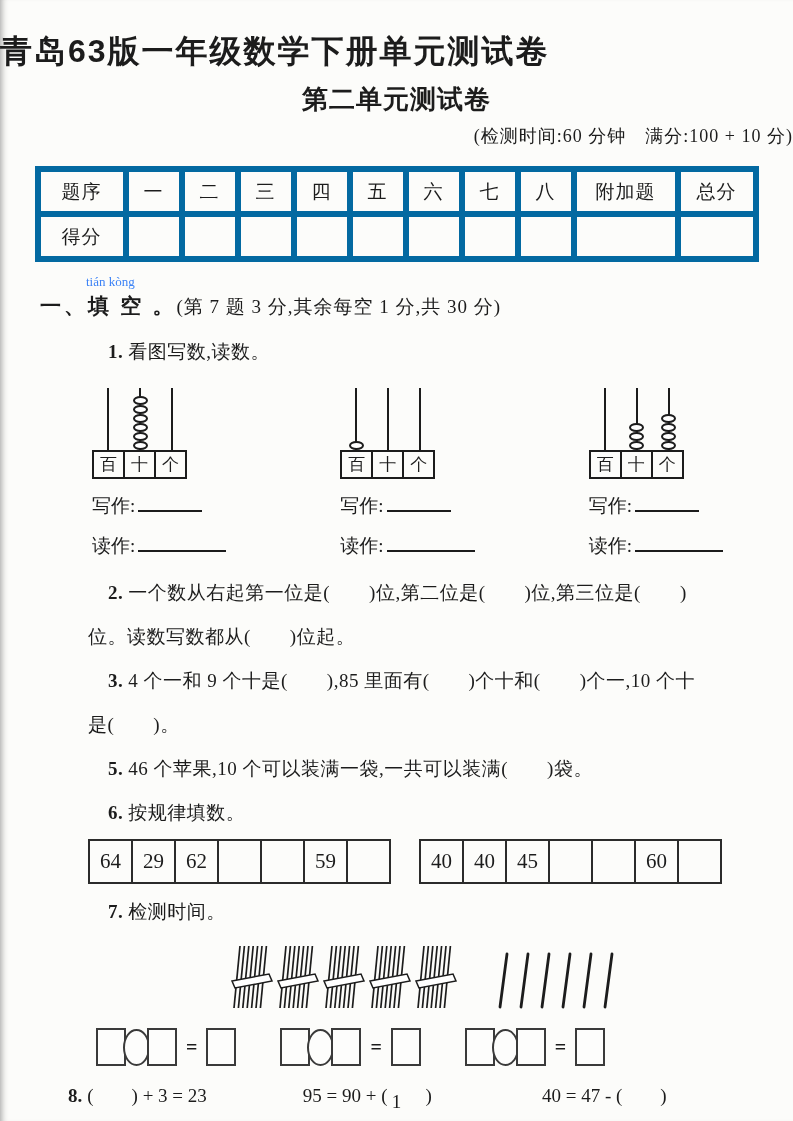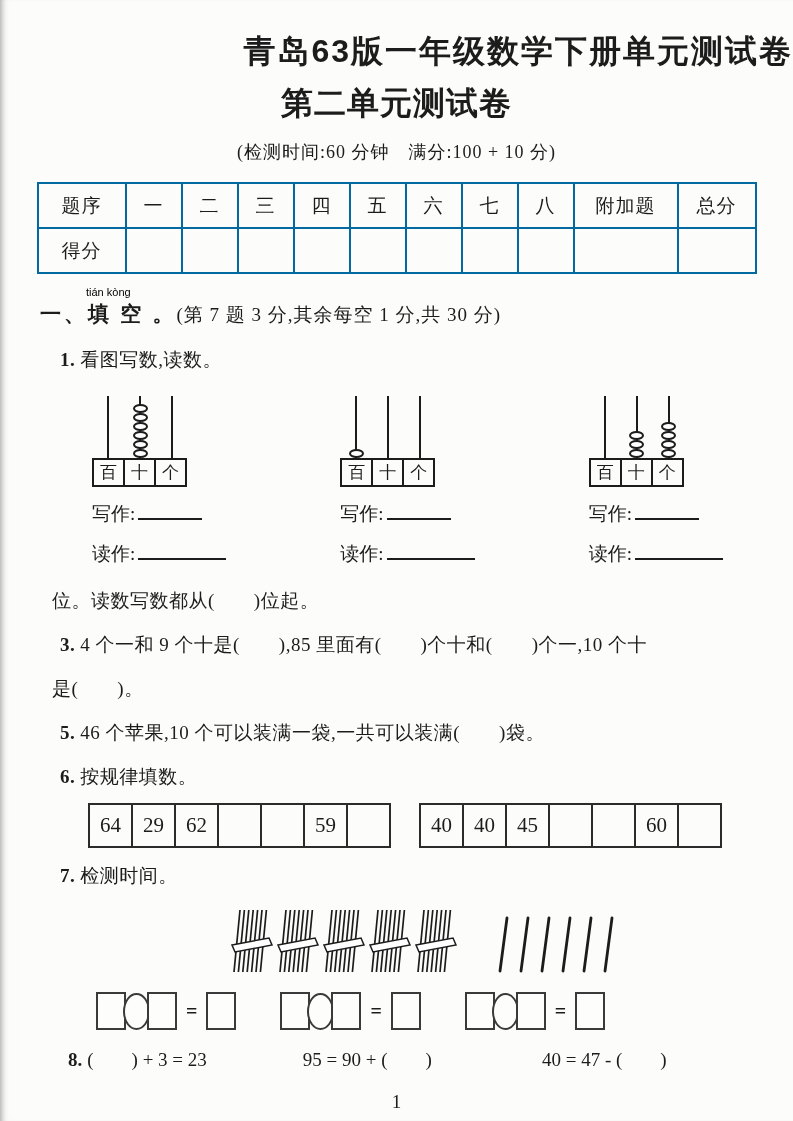--- a/index.html
+++ b/index.html
@@ -10,48 +10,48 @@
     margin:0 auto;
     background:#fcfcfa;
     color:#1c1c1c;
     font-family:"Liberation Serif","DejaVu Serif",serif;
     padding-top:30px;
     overflow:hidden;
     box-shadow: inset 7px 0 7px -6px rgba(0,0,0,.4);
   }
   
   .title {
-    text-align:right; font-family:"Liberation Sans","DejaVu Sans",sans-serif;
+    text-align:left; font-family:"Liberation Sans","DejaVu Sans",sans-serif;
     font-weight:900; font-size:32px; letter-spacing:2px;
   }
   .subtitle {
     text-align:center; font-family:"Liberation Sans","DejaVu Sans",sans-serif;
-    font-weight:900; font-size:32px; margin-top:8px; letter-spacing:1px;
-  }
-  .exam-info { text-align:center; font-size:18px; margin-top:14px; letter-spacing:1px; }
+    font-weight:900; font-size:26px; margin-top:8px; letter-spacing:1px;
+  }
+  .exam-info { text-align:right; font-size:18px; margin-top:7px; letter-spacing:1px; }
   
   table.score {
     border-collapse:collapse; margin:18px auto 0; table-layout:fixed;
   }
   table.score td {
-    border:2px solid #0369a1; height:45px; text-align:center;
+    border:6px solid #0369a1; height:45px; text-align:center;
     font-size:19px; letter-spacing:1px;
   }
   
   .pinyin {
-    font-family:Liberation Sans, sans-serif;
-    font-size:11px; margin:12px 0 0 86px; color:#000000;
+    font-family:Liberation Serif, serif;
+    font-size:13px; margin:12px 0 0 86px; color:#3b82f6;
   }
   .sec-head { margin:2px 0 0 40px; font-size:19px; }
   .sec-title { font-weight:900; font-size:21px; letter-spacing:3px; }
   .sec-note { font-size:19px; letter-spacing:1px; }
   
   .q { font-size:19px; letter-spacing:.5px; }
-  .q-line { padding-left:60px; line-height:44px; }
-  .q-cont { padding-left:52px; }
+  .q-line { padding-left:108px; line-height:44px; }
+  .q-cont { padding-left:88px; }
   .qnum { font-weight:700; margin-right:5px; }
   
   .abacus-row {
     display:flex; justify-content:space-between;
     padding:0 70px 0 92px; margin-top:14px;
   }
   .rods { display:flex; }
   .rod-wrap { position:relative; width:32px; height:62px; display:flex; justify-content:center; }
   .rod { width:2px; height:100%; background:#1c1c1c; }
   .rod-beads {
@@ -250,20 +250,21 @@
           <span class="place-cell">十</span>
           <span class="place-cell">个</span>
         </div>
       </div>
       <div class="answer-line"><span>写作:</span><span class="blank blank-w"></span></div>
       <div class="answer-line"><span>读作:</span><span class="blank blank-r"></span></div>
     </div>
   </div>
 
   <div class="q" style="margin-top:12px;">
+    <div class="q-line"><span class="qnum">2.</span><span>一个数从右起第一位是(　　)位,第二位是(　　)位,第三位是(　　)</span></div>
     <div class="q-line q-cont">位。读数写数都从(　　)位起。</div>
   </div>
 
   <div class="q">
     <div class="q-line"><span class="qnum">3.</span><span>4 个一和 9 个十是(　　),85 里面有(　　)个十和(　　)个一,10 个十</span></div>
     <div class="q-line q-cont">是(　　)。</div>
   </div>
 
 
   <div class="q">

